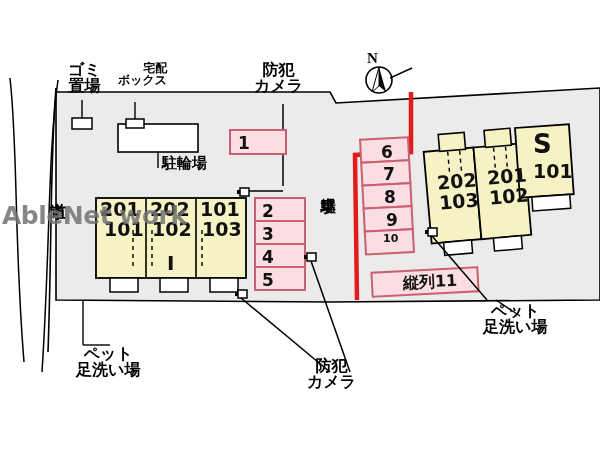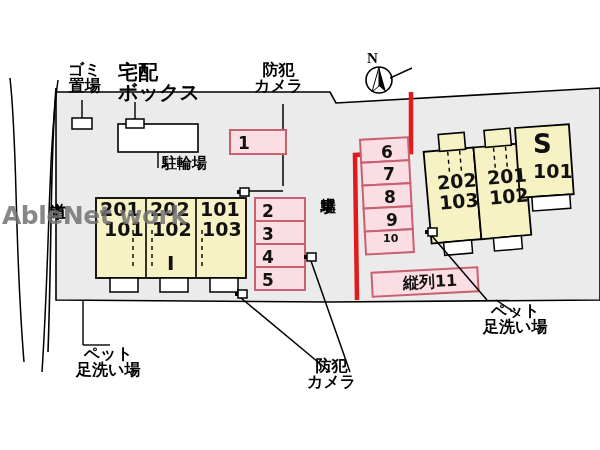--- a/index.html
+++ b/index.html
@@ -135,23 +135,23 @@
       <rect x="307" y="253" width="9" height="8" fill="#fff" stroke="#000" stroke-width="1.5"></rect>
       <rect x="304" y="255" width="3" height="4" fill="#000"></rect>
     </g>
     <line x1="311" y1="261" x2="350" y2="372" stroke="#000" stroke-width="1.5"></line>
 
     <line x1="83" y1="300" x2="83" y2="345" stroke="#000" stroke-width="1.4"></line>
     <line x1="83" y1="345" x2="110" y2="345" stroke="#000" stroke-width="1.4"></line>
     <line x1="496" y1="300" x2="520" y2="316" stroke="#000" stroke-width="1.4"></line>
   </svg>
 
-  <div class="lbl jp" style="left:68px;top:62px;font-size:16px;text-align:right;">ゴミ<br>置場</div>
-
-  <div class="lbl jp" style="left:118px;top:62px;font-size:20px;text-align:left;">宅配<br>ボックス</div>
+  <div class="lbl jp" style="left:68px;top:62px;font-size:16px;text-align:center;">ゴミ<br>置場</div>
+
+  <div class="lbl jp" style="left:118px;top:62px;font-size:12px;text-align:right;">宅配<br>ボックス</div>
 
   <div class="lbl jp" style="left:254px;top:62px;font-size:16px;text-align:center;">防犯<br>カメラ</div>
 
   <div class="lbl jp" style="left:122px;top:156px;font-size:15px;margin-left:40px;">駐輪場</div>
 
   <div class="lbl jp vert" style="left:50px;top:190px;font-size:16px;">市道</div>
 
   <div class="lbl jp vert" style="left:320px;top:186px;font-size:15px;">駐車場</div>
 
   <div class="lbl jp" style="left:76px;top:346px;font-size:16px;text-align:center;">ペット<br>足洗い場</div>

